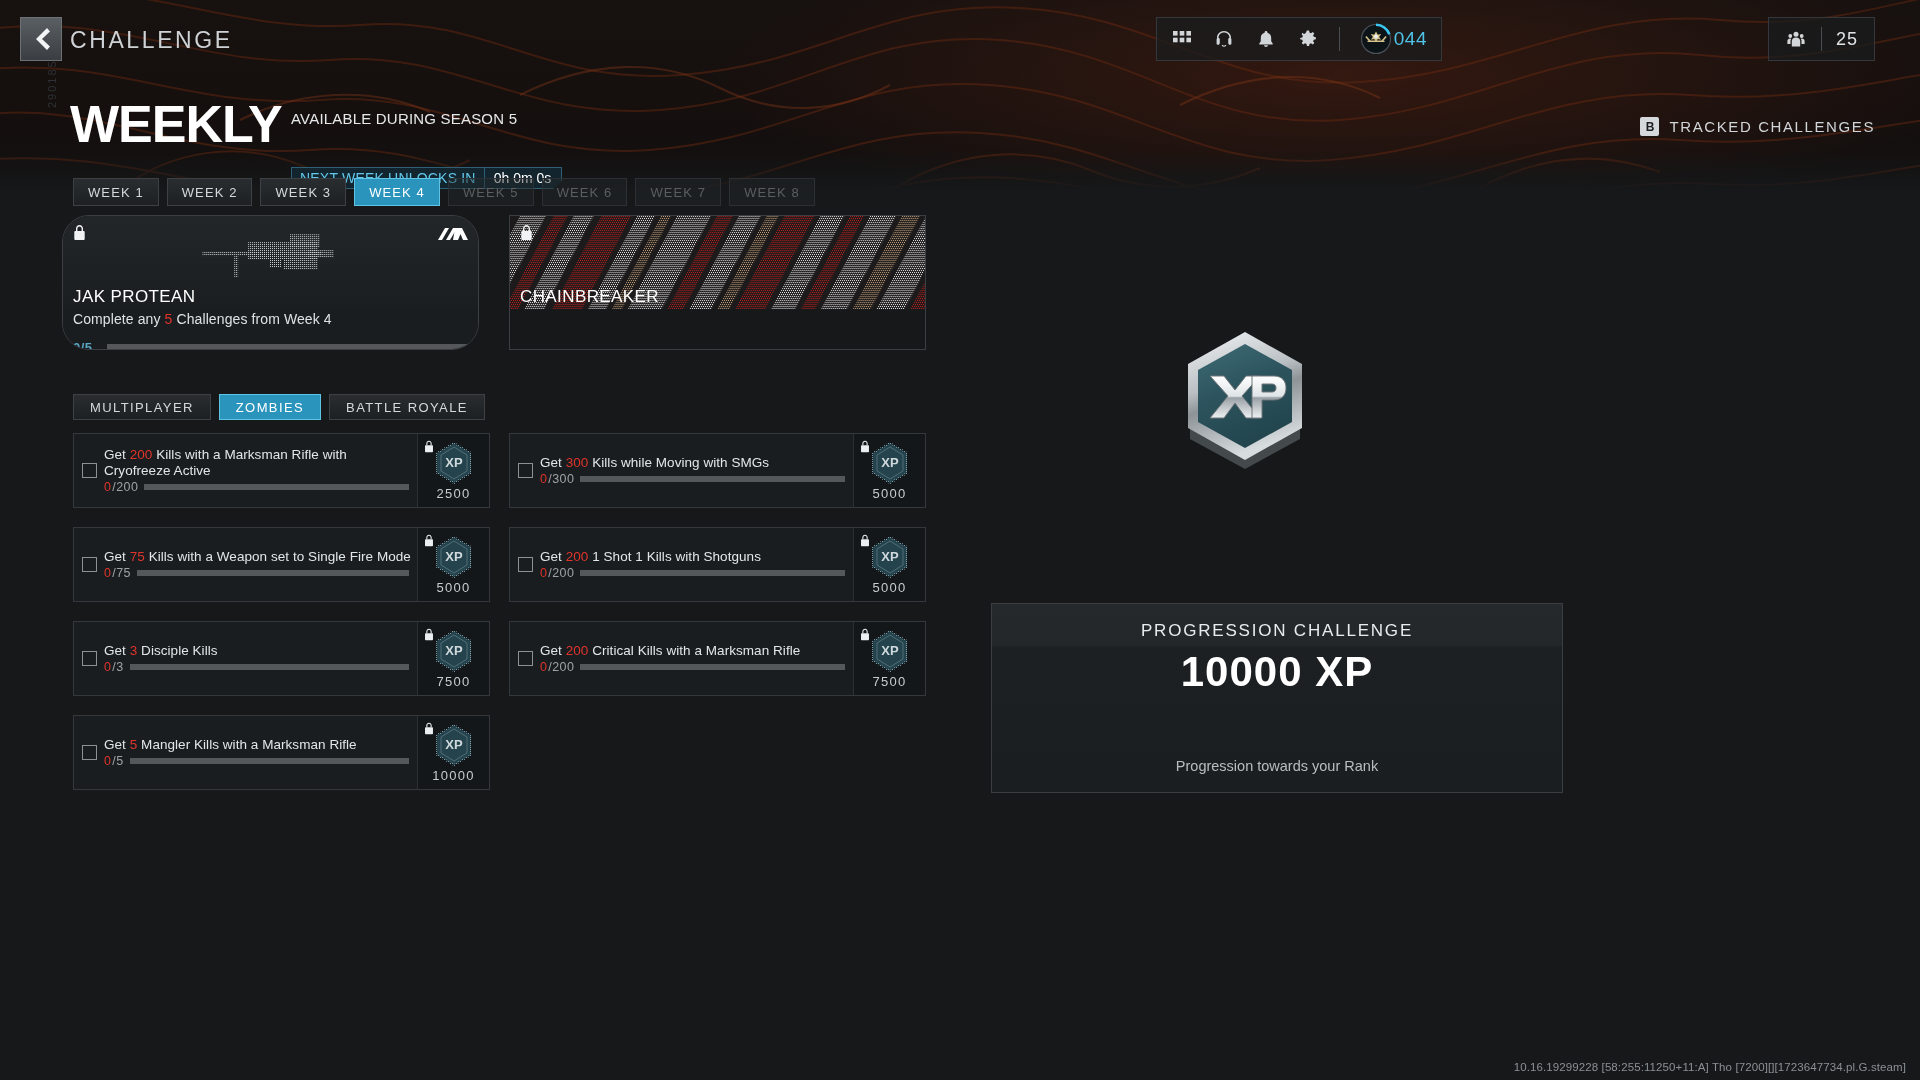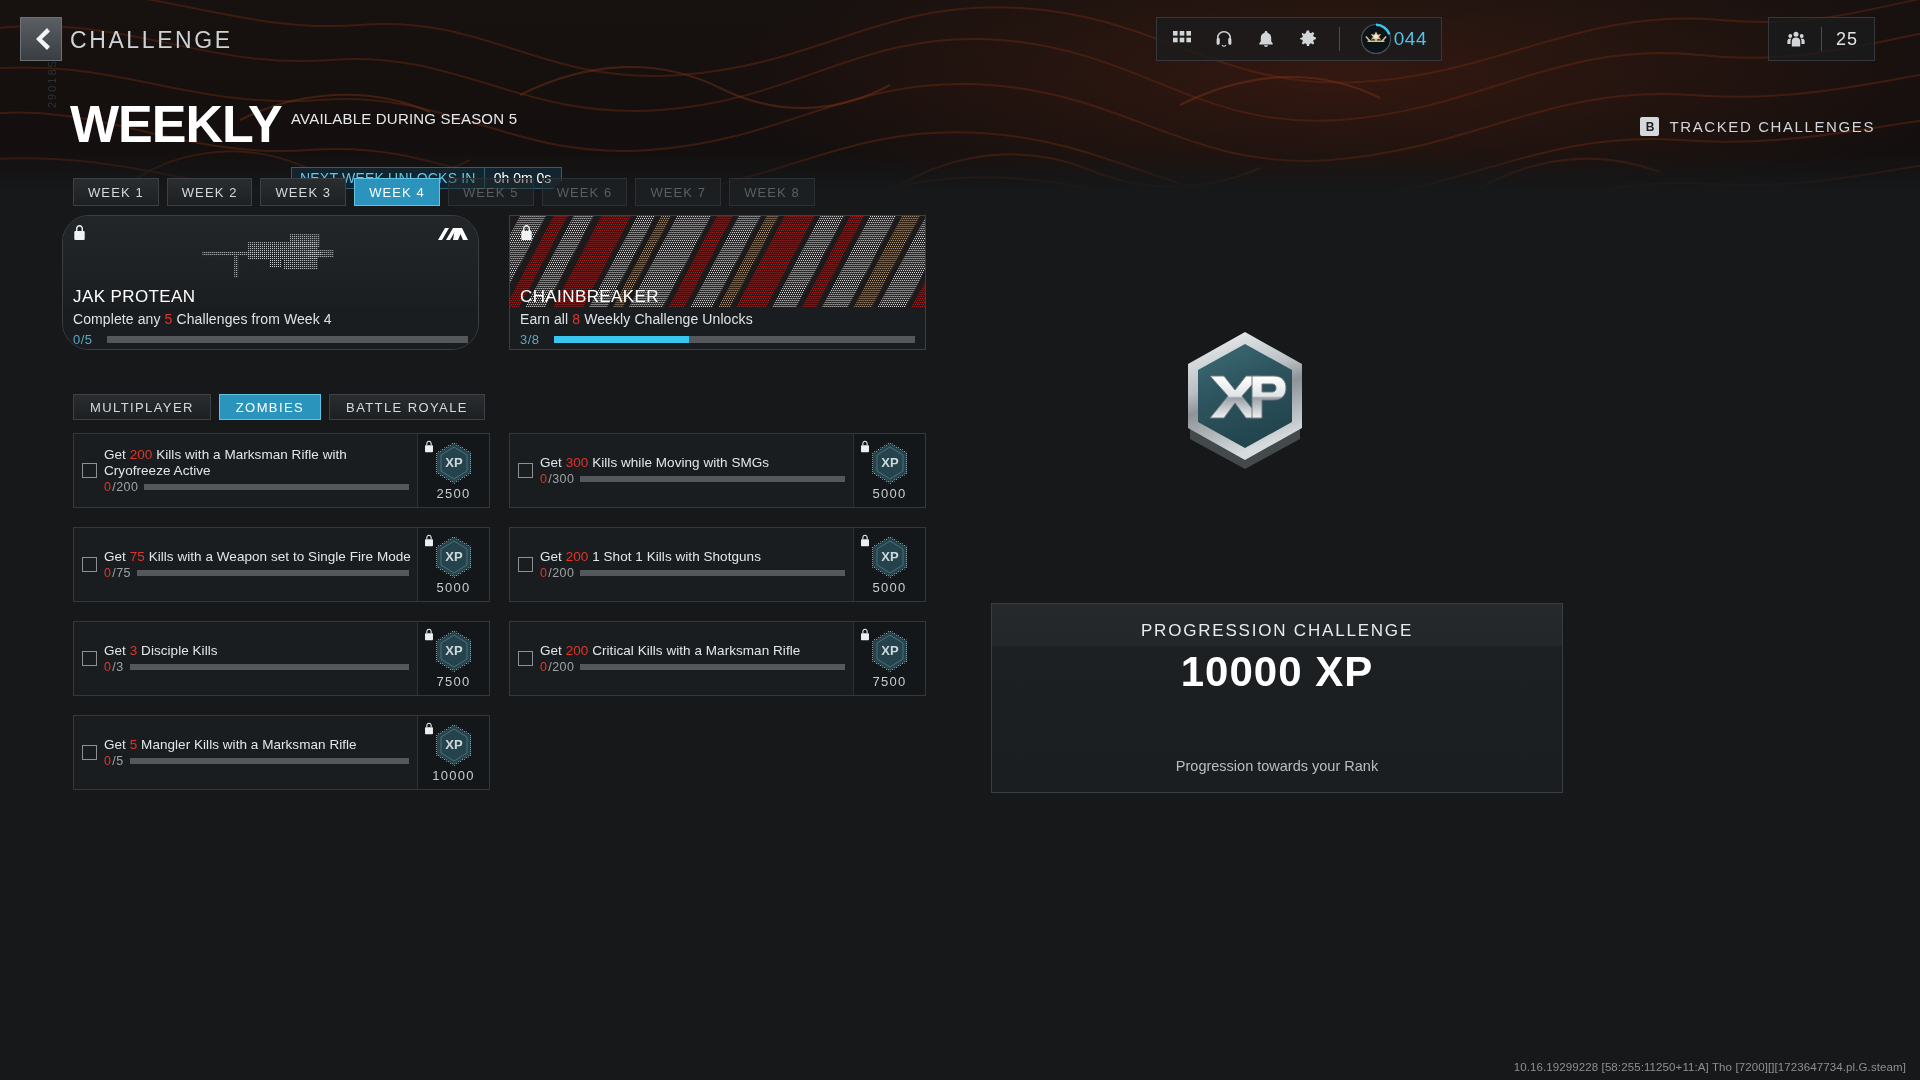--- a/index.html
+++ b/index.html
@@ -119,21 +119,21 @@
   .card-lock svg { width:13px; height:17px; fill:#f0f2f4; }
   .card-brand { position:absolute; right:10px; top:10px; z-index:4; }
   .card-brand svg { width:30px; height:16px; fill:#fff; }
   .card-name {
     position:absolute; left:10px; bottom:42px; z-index:4;
     font-size:17px; letter-spacing:.4px; color:#fff;
   }
   .card-foot { position:absolute; left:0; bottom:0; width:100%; height:42px; background:#1a1d20; padding:4px 10px 0; }
   .card-desc { font-size:14px; color:#dfe2e4; letter-spacing:.1px; }
   .accent { color:#e0342a; }
-  .card-prog { display:flex; align-items:center; gap:6px; margin-top:5px; }
+  .card-prog { display:flex; align-items:center; gap:6px; margin-top:13px;font-weight:bold; }
   .card-prog-text { font-size:13px; color:#5aa8c4; letter-spacing:.5px; min-width:28px; }
   .pbar { flex:1; height:7px; background:#55585b; position:relative; }
   .pbar > i { position:absolute; left:0; top:0; height:100%; background:#39c6f0; display:block; }
 
   
   #mode-tabs { position:absolute; left:73px; top:394px; display:flex; gap:8px; }
   .mtab {
     height:26px; padding:0 16px; display:flex; align-items:center; justify-content:center;
     font-size:13px; letter-spacing:1.4px;
     background:linear-gradient(180deg,#2a2d30,#1d2023);
@@ -389,31 +389,20 @@
       </g>
     </svg>
   </div>
   <div class="card-lock">
     <svg viewBox="0 0 13 17">
         <path d="M3 7V4.6C3 2.6 4.6 1 6.5 1S10 2.6 10 4.6V7H8.6V4.6c0-1.2-.95-2.2-2.1-2.2s-2.1 1-2.1 2.2V7z"></path>
         <rect x="1.3" y="7" width="10.4" height="9" rx="1"></rect>
       </svg>
   </div>
   <div class="card-name">CHAINBREAKER</div>
-  <div class="card-foot">
-    <div class="card-desc">
-      <span>Earn all </span><span class="accent">8</span><span> Weekly Challenge Unlocks</span>
-    </div>
-    <div class="card-prog">
-      <span class="card-prog-text">3/8</span>
-      <span class="pbar">
-          <i id="chain-fill" style="width: 37.5%;"></i>
-        </span>
-    </div>
-  </div>
 </div>
 
 <div id="mode-tabs">
     <div class="mtab">MULTIPLAYER</div>
     <div class="mtab active">ZOMBIES</div>
     <div class="mtab">BATTLE ROYALE</div>
   </div>
 
 <div id="challenge-list">
     <div class="chal" style="left: 73px; top: 433px;">

